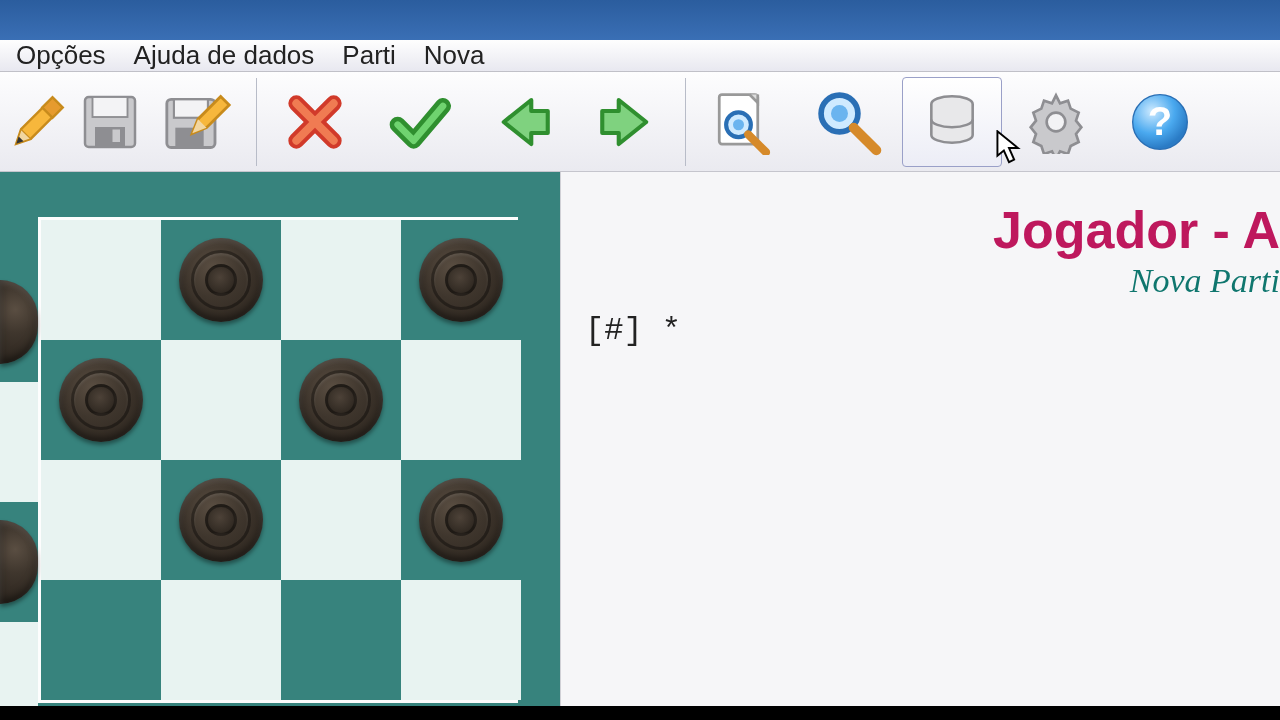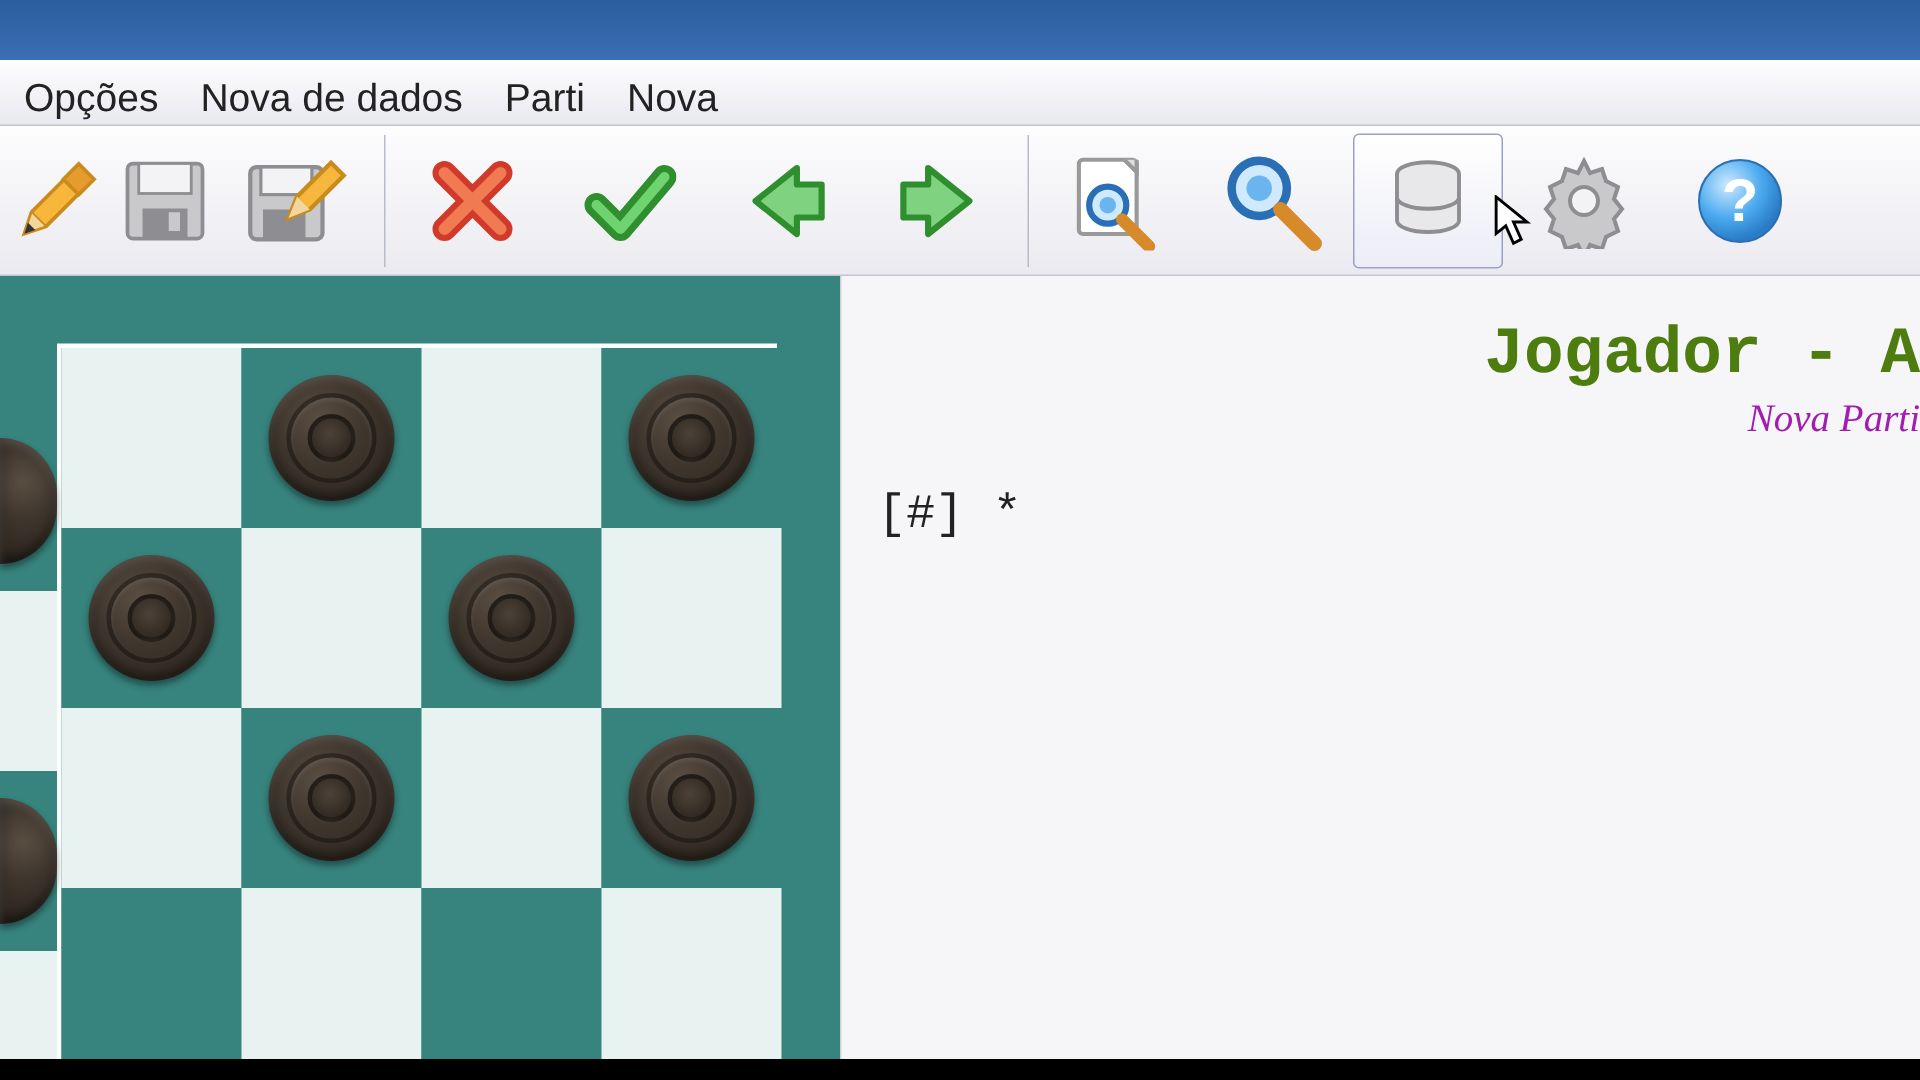--- a/index.html
+++ b/index.html
@@ -14,24 +14,24 @@
     height: 40px;
     background: linear-gradient(to bottom, #0a0a0a 0%, #0a0a0a 100%);
   }
   .title-inner {
     height: 40px;
     background: linear-gradient(to bottom, #2b5d9e 0%, #3a6fb5 100%);
     margin-top: 0;
   }
   .menubar {
     display: flex;
-    align-items: flex-end;
+    align-items: center;
     background: linear-gradient(to bottom, #fefefe 0%, #e8e8f0 100%);
     border-bottom: 1px solid #c0c0c8;
-    height: 44px;
+    height: 32px;
     padding: 0 2px;
   }
   .menu-item {
     font-size: 26px;
     color: #222;
     padding: 2px 14px;
     cursor: default;
   }
   .toolbar {
     display: flex;
@@ -148,30 +148,30 @@
     position: relative;
   }
   .player-header {
     position: absolute;
     right: 0;
     top: 28px;
     text-align: right;
     white-space: nowrap;
   }
   .player-title {
-    font-family: Liberation Mono, monospace;
+    font-family: Liberation Sans, sans-serif;
     font-weight: bold;
-    font-size: 44px;
-    color: #4d7c0f;
+    font-size: 52px;
+    color: #be185d;
   }
   .player-sub {
     font-family: Georgia, "Times New Roman", serif;
     font-style: italic;
-    font-size: 26px;
-    color: #a21caf;
+    font-size: 34px;
+    color: #0f766e;
     margin-top: 2px;
     text-align: right;
   }
   .notation {
     font-family: "Courier New", monospace;
     font-size: 32px;
     color: #222;
     margin-top: 110px;
   }
   .bottom-black {
@@ -188,21 +188,21 @@
 </style>
 </head>
 <body>
 
 <div class="titlebar">
   <div class="title-inner"></div>
 </div>
 
 <div class="menubar">
   <div class="menu-item">Opções</div>
-  <div class="menu-item">Nova de dados</div>
+  <div class="menu-item">Ajuda de dados</div>
   <div class="menu-item">Parti</div>
   <div class="menu-item">Nova</div>
 </div>
 
 <div class="toolbar">
 
   <div class="tool-btn narrow">
     <svg width="58" height="58" viewBox="0 0 48 48">
       <polygon points="6,42 10,30 32,8 40,16 18,38" fill="#f7b73c" stroke="#c88b1c" stroke-width="2"></polygon>
       <polygon points="6,42 10,30 18,38" fill="#f2d6a0" stroke="#c88b1c" stroke-width="1"></polygon>

